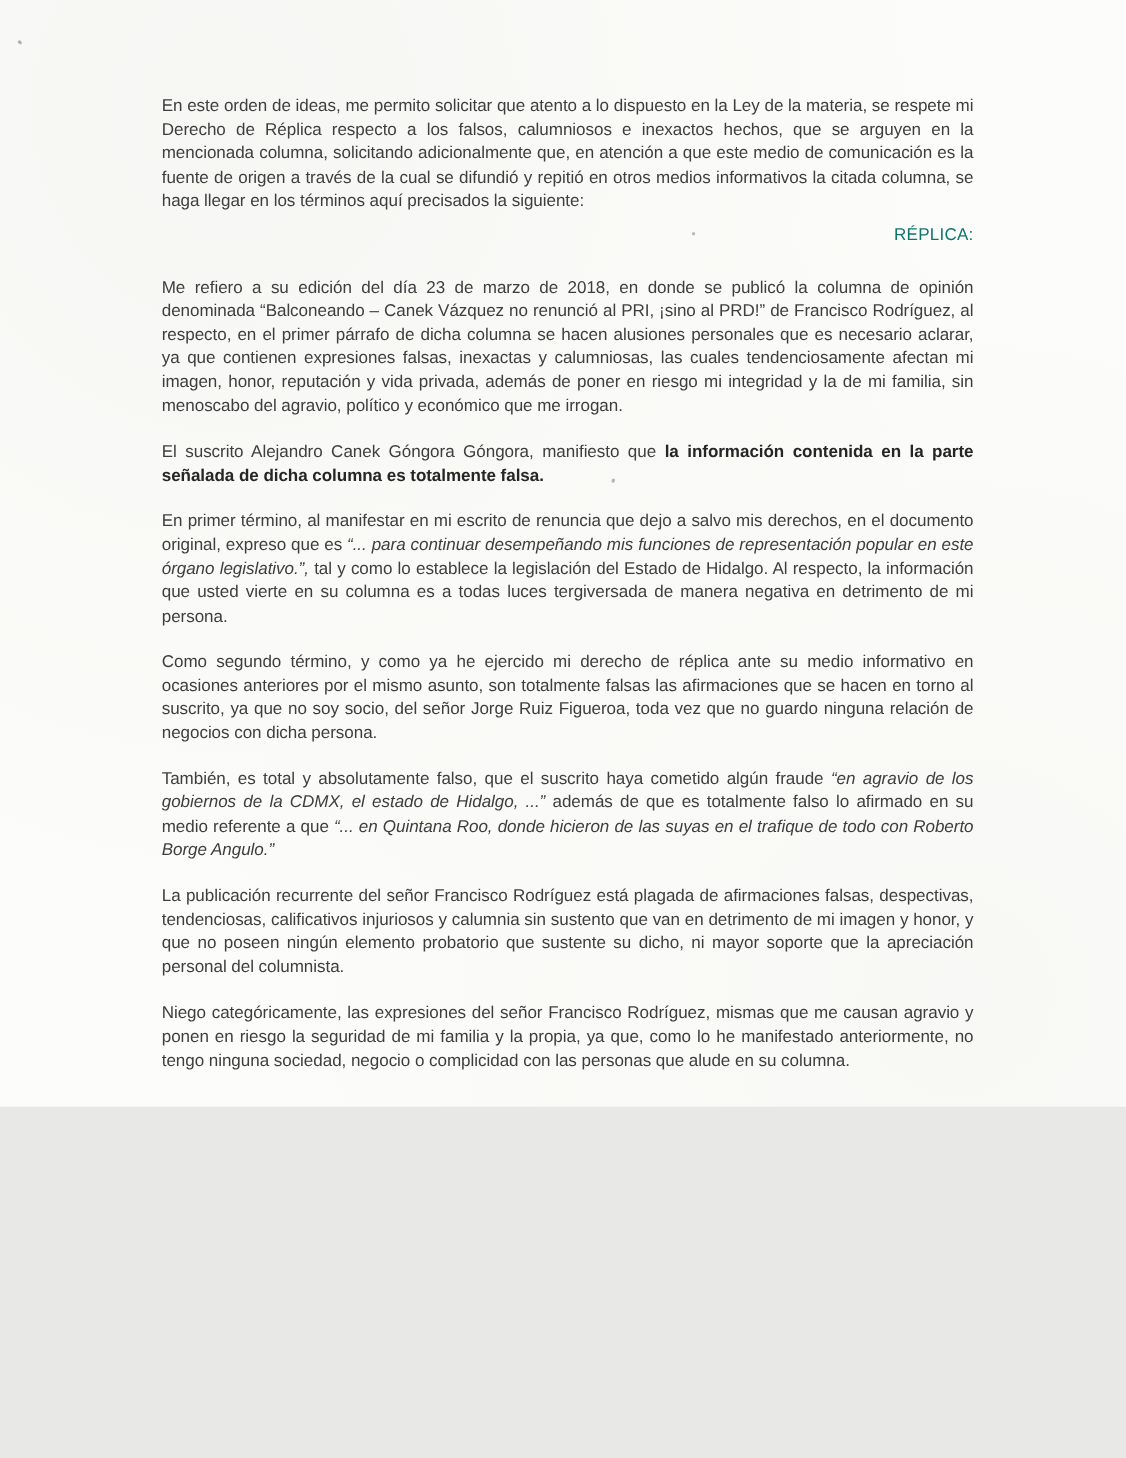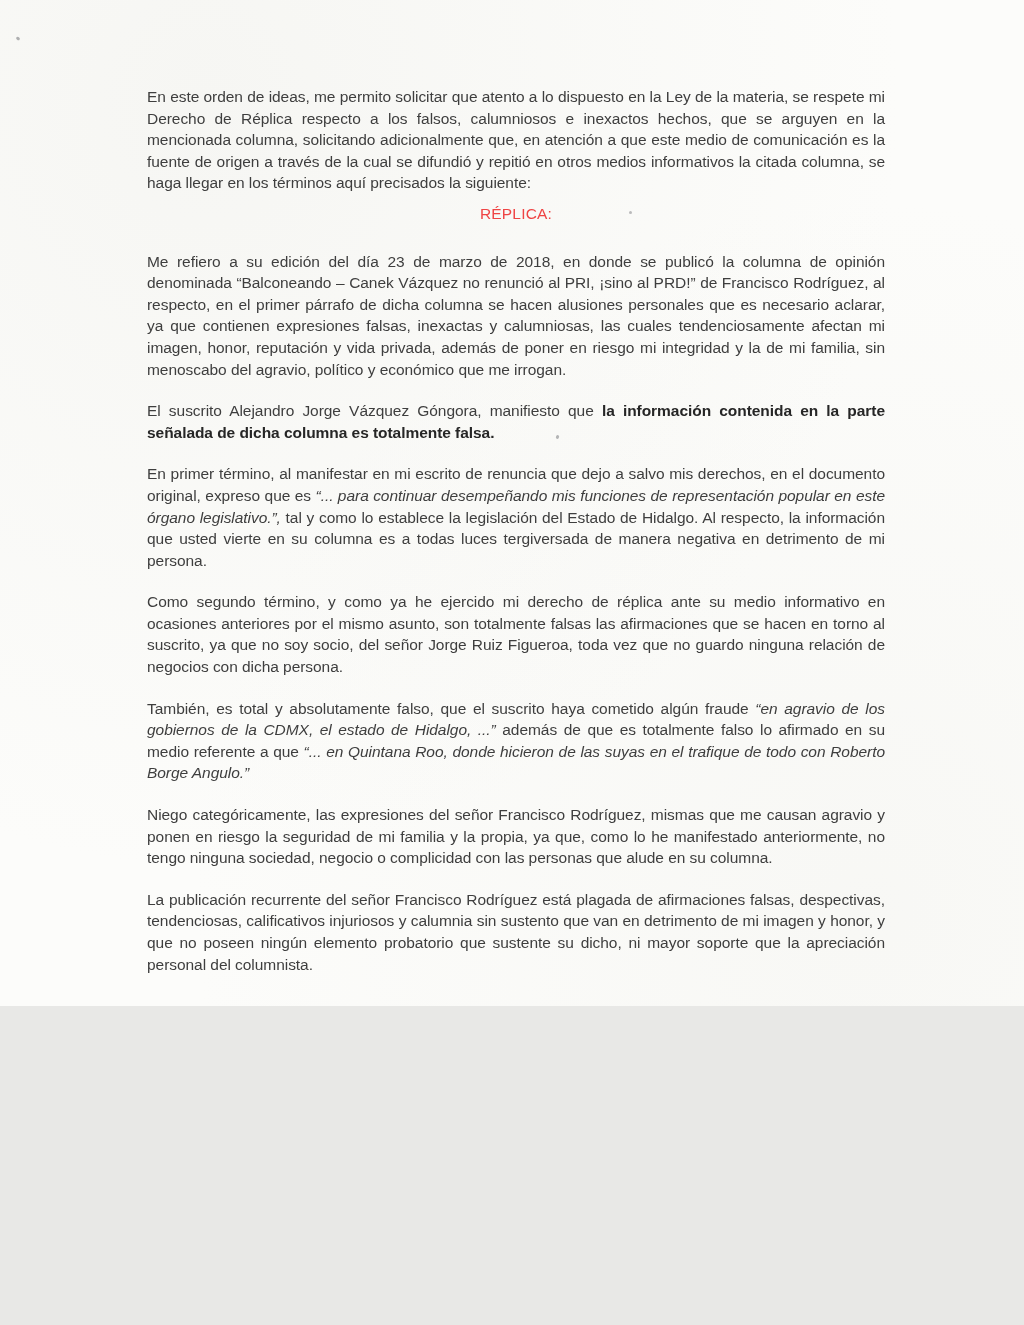--- a/index.html
+++ b/index.html
@@ -33,23 +33,23 @@
     font-size: 15.5px;
     line-height: 21.6px;
     letter-spacing: -0.05px;
     text-align: justify;
     color: #3e3e3e;
   }
   .para { margin: 0 0 20px 0; }
   .para.first { margin-bottom: 9px; }
   .para.heading {
     margin-bottom: 26px;
-    text-align: center;
+    text-align: right;
     letter-spacing: 0.2px;
-    color: #ef4444;
+    color: #0f766e;
   }
   .run-b { font-weight: bold; color: #262626; }
   .run-i { font-style: italic; }
   .closing-word {
     position: absolute;
     left: 467px;
     top: 1100px;
     font-size: 15.5px;
     color: #3a3a3a;
   }
@@ -110,31 +110,31 @@
   <div class="speck speck-3"></div>
 
   <div class="text-column">
 
     <p class="para first"><span>En este orden de ideas, me permito solicitar que atento a lo dispuesto en la Ley de la materia, se respete mi Derecho de Réplica respecto a los falsos, calumniosos e inexactos hechos, que se arguyen en la mencionada columna, solicitando adicionalmente que, en atención a que este medio de comunicación es la fuente de origen a través de la cual se difundió y repitió en otros medios informativos la citada columna, se haga llegar en los términos aquí precisados la siguiente:</span></p>
 
     <p class="para heading">RÉPLICA:</p>
 
     <p class="para"><span>Me refiero a su edición del día 23 de marzo de 2018, en donde se publicó la columna de opinión denominada “Balconeando – Canek Vázquez no renunció al PRI, ¡sino al PRD!” de Francisco Rodríguez, al respecto, en el primer párrafo de dicha columna se hacen alusiones personales que es necesario aclarar, ya que contienen expresiones falsas, inexactas y calumniosas, las cuales tendenciosamente afectan mi imagen, honor, reputación y vida privada, además de poner en riesgo mi integridad y la de mi familia, sin menoscabo del agravio, político y económico que me irrogan.</span></p>
 
-    <p class="para"><span>El suscrito Alejandro Jorge Vázquez Góngora, manifiesto que </span><span class="run-b">la información contenida en la parte señalada de dicha columna es totalmente falsa.</span></p>
+    <p class="para"><span>El suscrito Alejandro Canek Góngora Góngora, manifiesto que </span><span class="run-b">la información contenida en la parte señalada de dicha columna es totalmente falsa.</span></p>
 
     <p class="para"><span>En primer término, al manifestar en mi escrito de renuncia que dejo a salvo mis derechos, en el documento original, expreso que es </span><span class="run-i">“... para continuar desempeñando mis funciones de representación popular en este órgano legislativo.”,</span><span> tal y como lo establece la legislación del Estado de Hidalgo. Al respecto, la información que usted vierte en su columna es a todas luces tergiversada de manera negativa en detrimento de mi persona.</span></p>
 
     <p class="para"><span>Como segundo término, y como ya he ejercido mi derecho de réplica ante su medio informativo en ocasiones anteriores por el mismo asunto, son totalmente falsas las afirmaciones que se hacen en torno al suscrito, ya que no soy socio, del señor Jorge Ruiz Figueroa, toda vez que no guardo ninguna relación de negocios con dicha persona.</span></p>
 
     <p class="para"><span>También, es total y absolutamente falso, que el suscrito haya cometido algún fraude </span><span class="run-i">“en agravio de los gobiernos de la CDMX, el estado de Hidalgo, ...”</span><span> además de que es totalmente falso lo afirmado en su medio referente a que </span><span class="run-i">“... en Quintana Roo, donde hicieron de las suyas en el trafique de todo con Roberto Borge Angulo.”</span></p>
 
+    <p class="para"><span>La publicación recurrente del señor Francisco Rodríguez está plagada de afirmaciones falsas, despectivas, tendenciosas, calificativos injuriosos y calumnia sin sustento que van en detrimento de mi imagen y honor, y que no poseen ningún elemento probatorio que sustente su dicho, ni mayor soporte que la apreciación personal del columnista.</span></p>
+
     <p class="para"><span>Niego categóricamente, las expresiones del señor Francisco Rodríguez, mismas que me causan agravio y ponen en riesgo la seguridad de mi familia y la propia, ya que, como lo he manifestado anteriormente, no tengo ninguna sociedad, negocio o complicidad con las personas que alude en su columna.</span></p>
-
-    <p class="para"><span>La publicación recurrente del señor Francisco Rodríguez está plagada de afirmaciones falsas, despectivas, tendenciosas, calificativos injuriosos y calumnia sin sustento que van en detrimento de mi imagen y honor, y que no poseen ningún elemento probatorio que sustente su dicho, ni mayor soporte que la apreciación personal del columnista.</span></p>
 
 
   </div>
 
   <div class="closing-word">Atentamente</div>
   <div class="signatory-name">Alejandro Canek Vázquez Góngora</div>
 
   <svg class="signature-svg" viewBox="0 0 424 192" xmlns="http://www.w3.org/2000/svg">
 
     <path stroke-width="2.5" d="M 9,182 C 40,152 120,85 168,48 C 190,31 205,19 215,13 C 192,23 150,56 118,86 C 100,103 86,115 76,125"></path>

